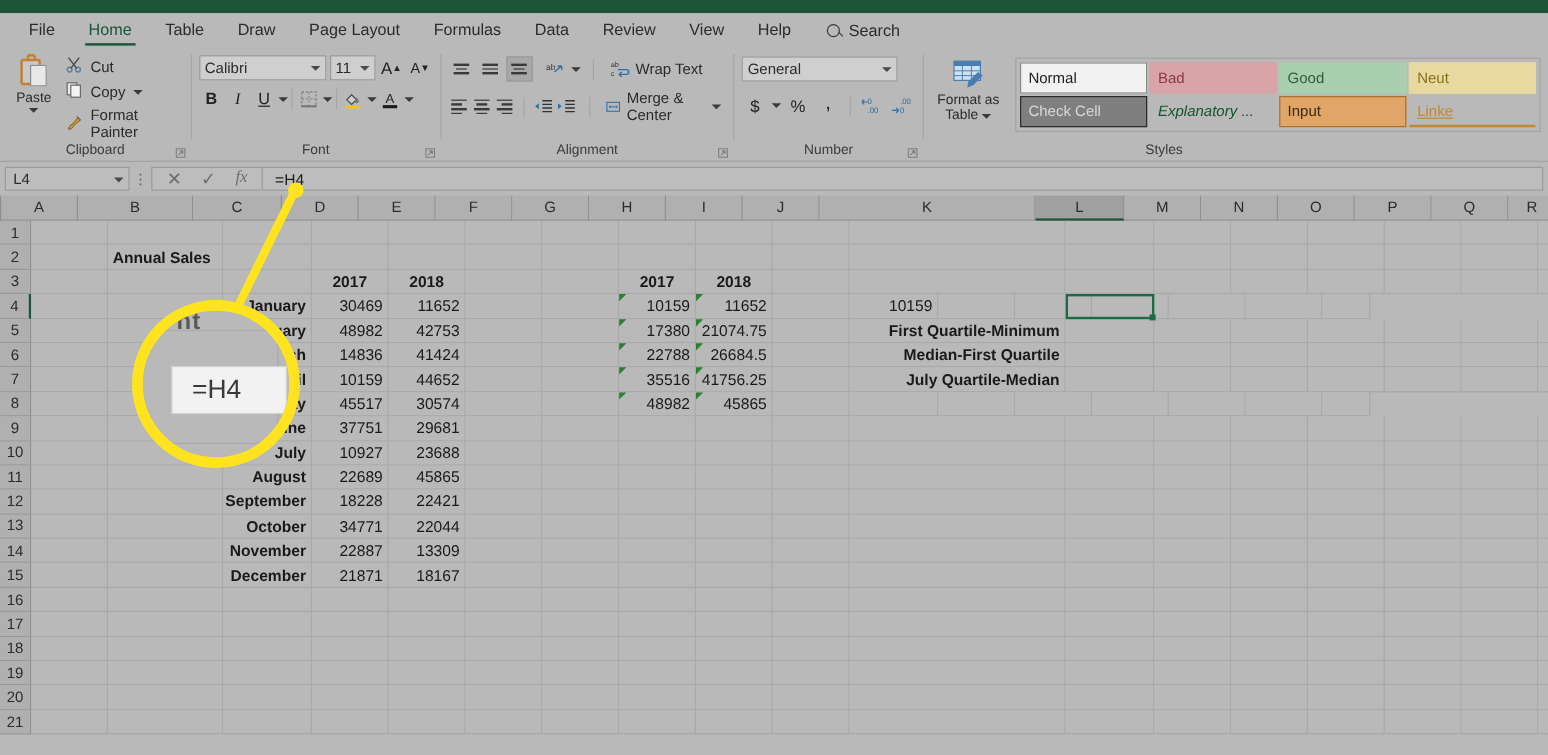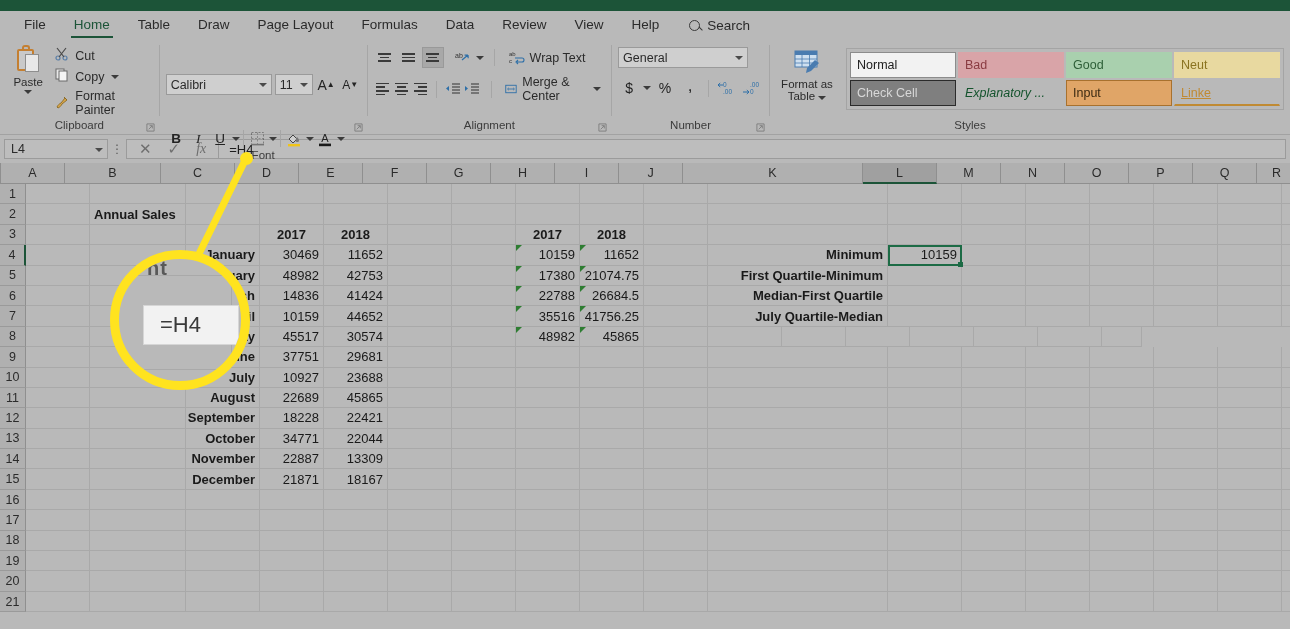--- a/index.html
+++ b/index.html
@@ -49,21 +49,21 @@
   .paste-ico { width: 26px; height: 30px; position: relative; }
   .pboard { position:absolute; left:2px; top:4px; width:17px; height:22px; border:2px solid #c47f31; border-radius:2px; background:#c9c9c9;}
   .pclip { position:absolute; left:7px; top:0px; width:8px; height:6px; border:2px solid #c47f31; border-bottom:none; border-radius:3px 3px 0 0;}
   .ppage { position:absolute; left:10px; top:9px; width:14px; height:18px; background:#e8e8e8; border:1px solid #8e8e8e;}
   .paste-lbl { font-size: 11.5px; color: #2b2b2b; margin-top: 1px; }
   .caret { width:0;height:0;border-left:4px solid transparent;border-right:4px solid transparent;border-top:4px solid #3b3b3b; display:inline-block; }
   .clipitems { display: flex; flex-direction: column; gap: 2px; padding-top: 3px; }
   .clipitem { display: flex; align-items: center; gap: 6px; font-size: 12.5px; color: #2b2b2b; padding: 1px 3px; }
 
   
-  .fontrow { display: flex; align-items: center; gap: 3px; margin-top: 28px; }
+  .fontrow { display: flex; align-items: center; gap: 3px; }
   .fontname { width: 106px; height: 21px; background: #cfcfcf; border: 1px solid #9a9a9a; font-size: 12.5px;
               color: #2b2b2b; display: flex; align-items: center; padding: 0 4px; position: relative; }
   .fontsize { width: 38px; height: 21px; background: #cfcfcf; border: 1px solid #9a9a9a; font-size: 12.5px;
               color: #2b2b2b; display: flex; align-items: center; padding: 0 4px; position: relative; }
   .dd { position: absolute; right: 4px; top: 8px; width:0;height:0;border-left:4px solid transparent;border-right:4px solid transparent;border-top:4px solid #4a4a4a;}
   .fbtn { width: 21px; height: 21px; display: flex; align-items: center; justify-content: center;
           font-size: 13.5px; color: #232323; }
   .ghost { opacity: .45; }
   .sep-v { width:1px; height:17px; background:#a6a6a6; margin:0 2px; }
 
@@ -549,23 +549,20 @@
           <div class="cell" style="width: 64px; flex: 0 0 64px;"></div>
           <div class="cell r" style="width: 64px; flex: 0 0 64px;">
             <div class="errtri"></div>
             <span>10159</span>
           </div>
           <div class="cell r" style="width: 64px; flex: 0 0 64px;">
             <div class="errtri"></div>
             <span>11652</span>
           </div>
           <div class="cell" style="width: 64px; flex: 0 0 64px;"></div>
-          <div class="cell r b" style="width: 180px; flex: 0 0 180px;">
-            <span>Minimum</span>
-          </div>
           <div class="cell r" style="width: 74px; flex: 0 0 74px;">
             <span>10159</span>
           </div>
           <div class="cell" style="width: 64px; flex: 0 0 64px;"></div>
           <div class="cell" style="width: 64px; flex: 0 0 64px;"></div>
           <div class="cell" style="width: 64px; flex: 0 0 64px;"></div>
           <div class="cell" style="width: 64px; flex: 0 0 64px;"></div>
           <div class="cell" style="width: 64px; flex: 0 0 64px;"></div>
           <div class="cell" style="width: 40px; flex: 0 0 40px;"></div>
         </div>

